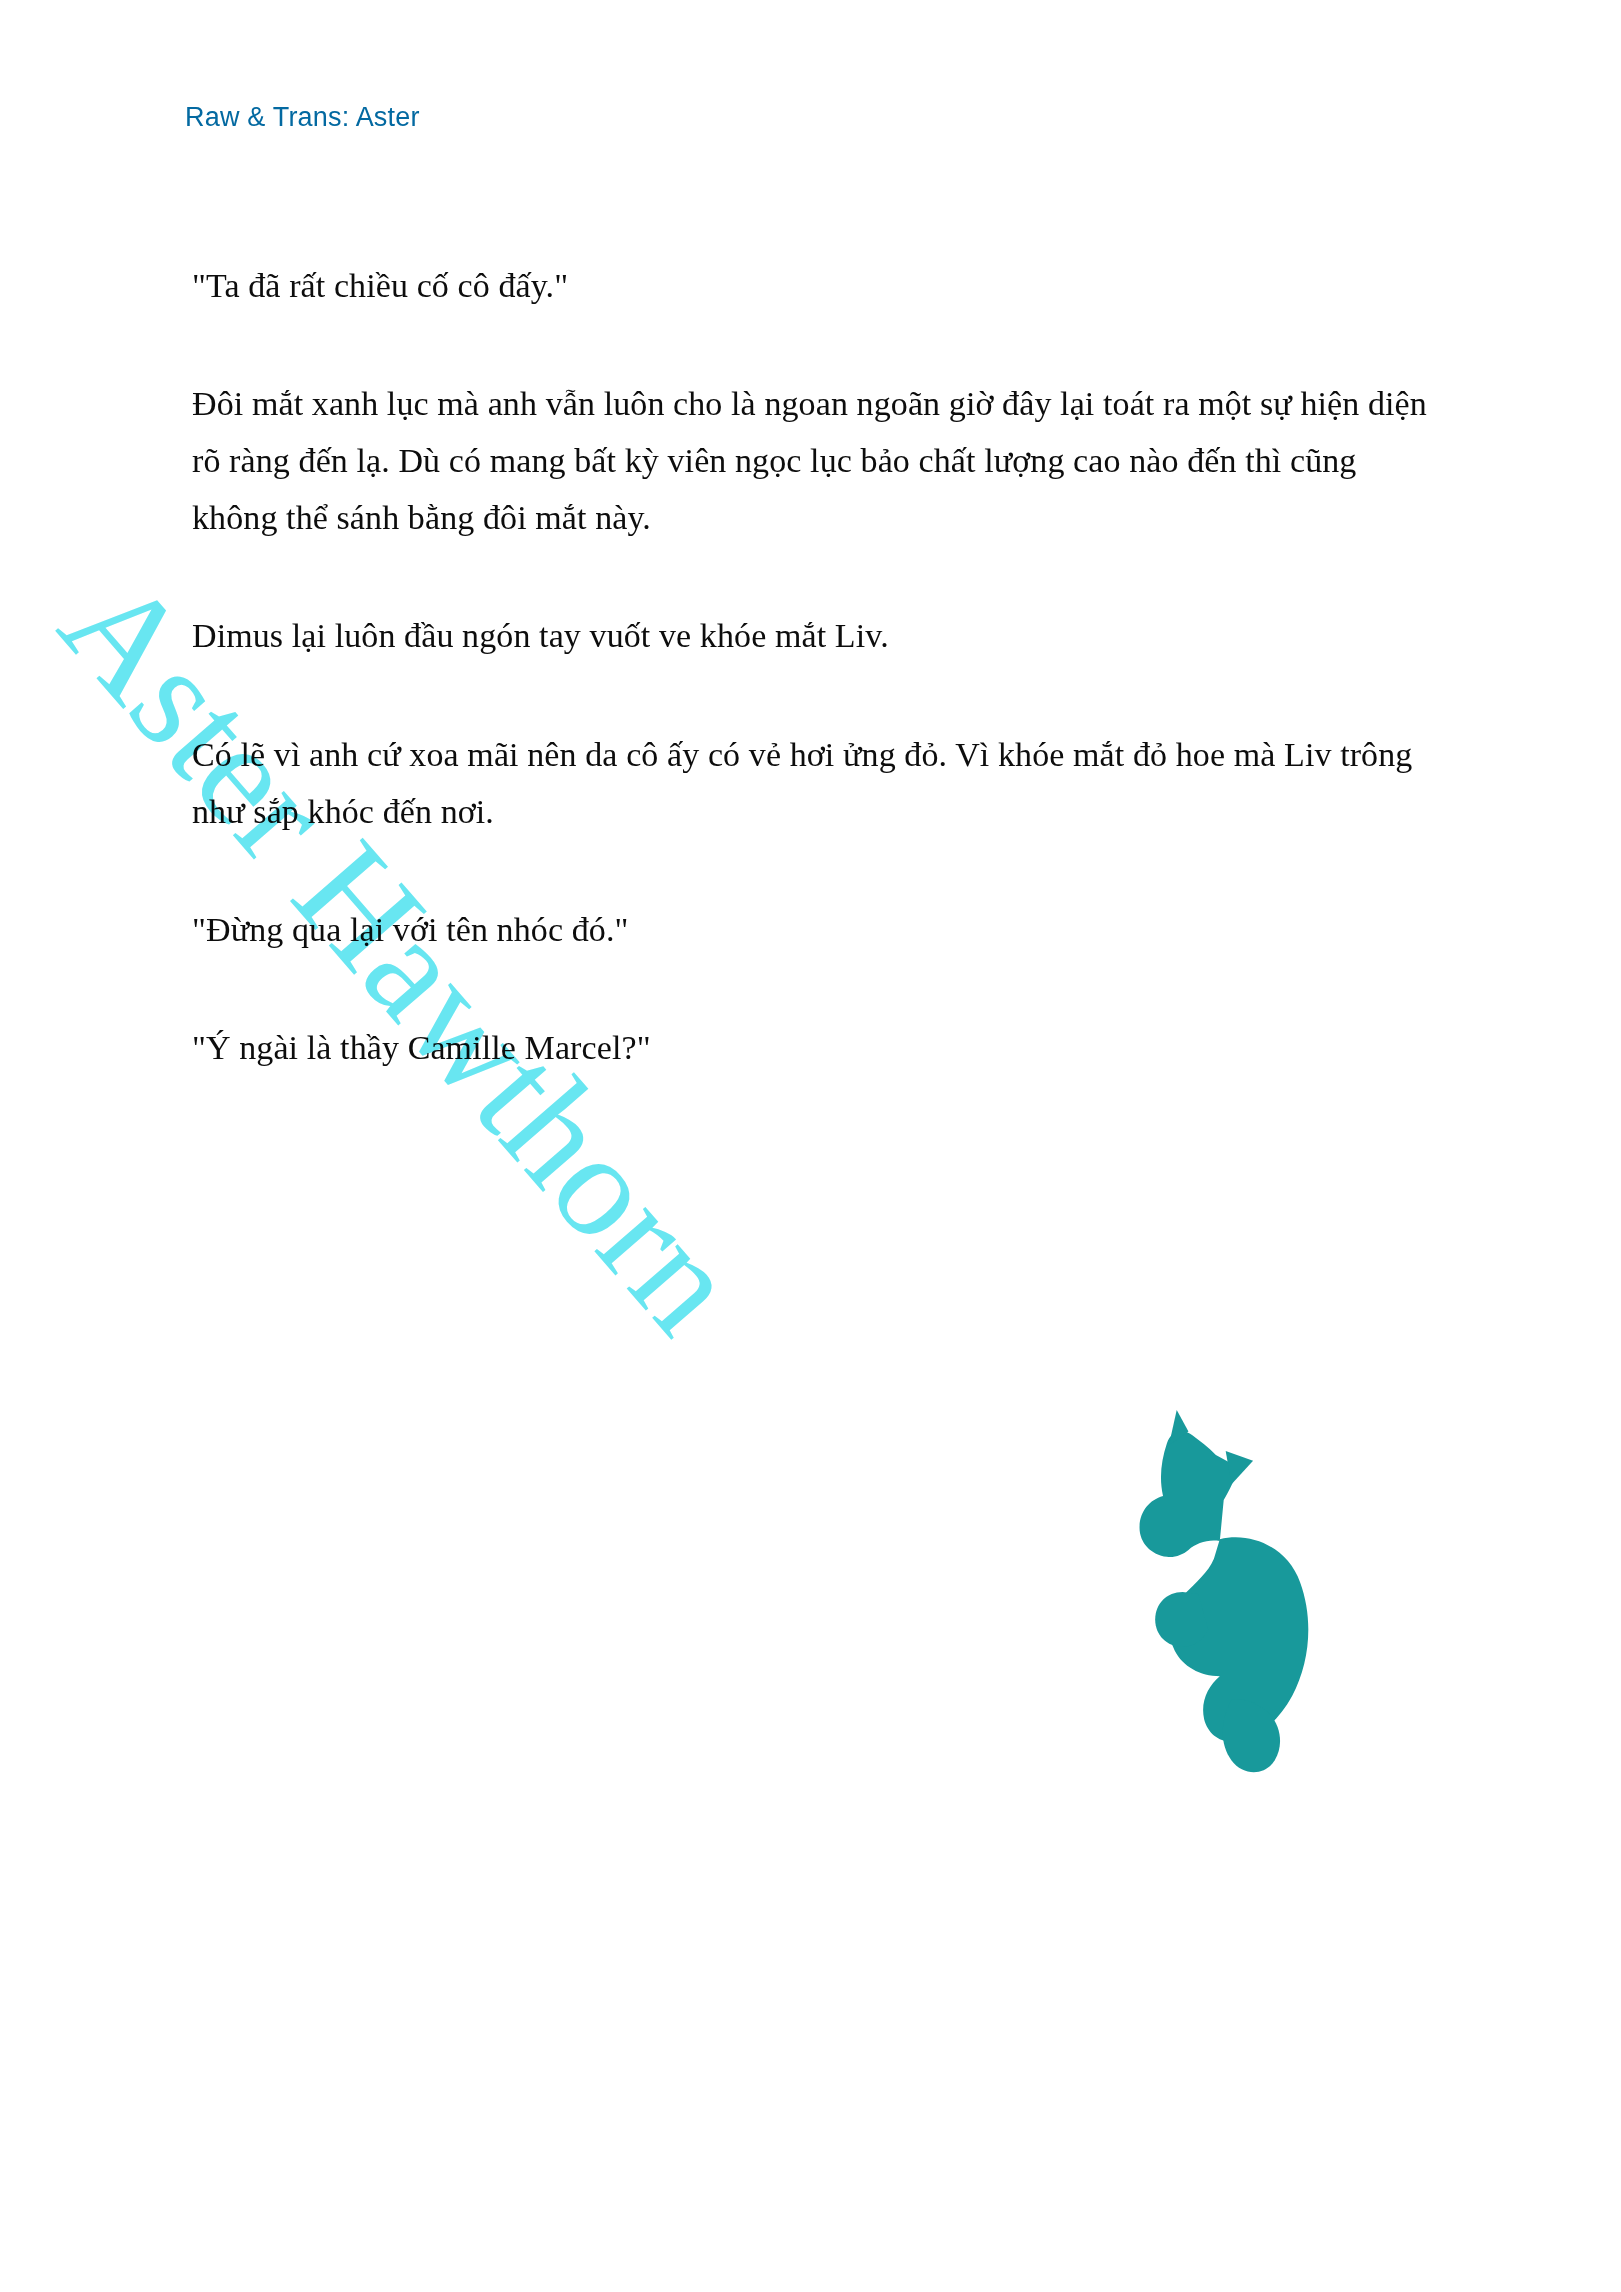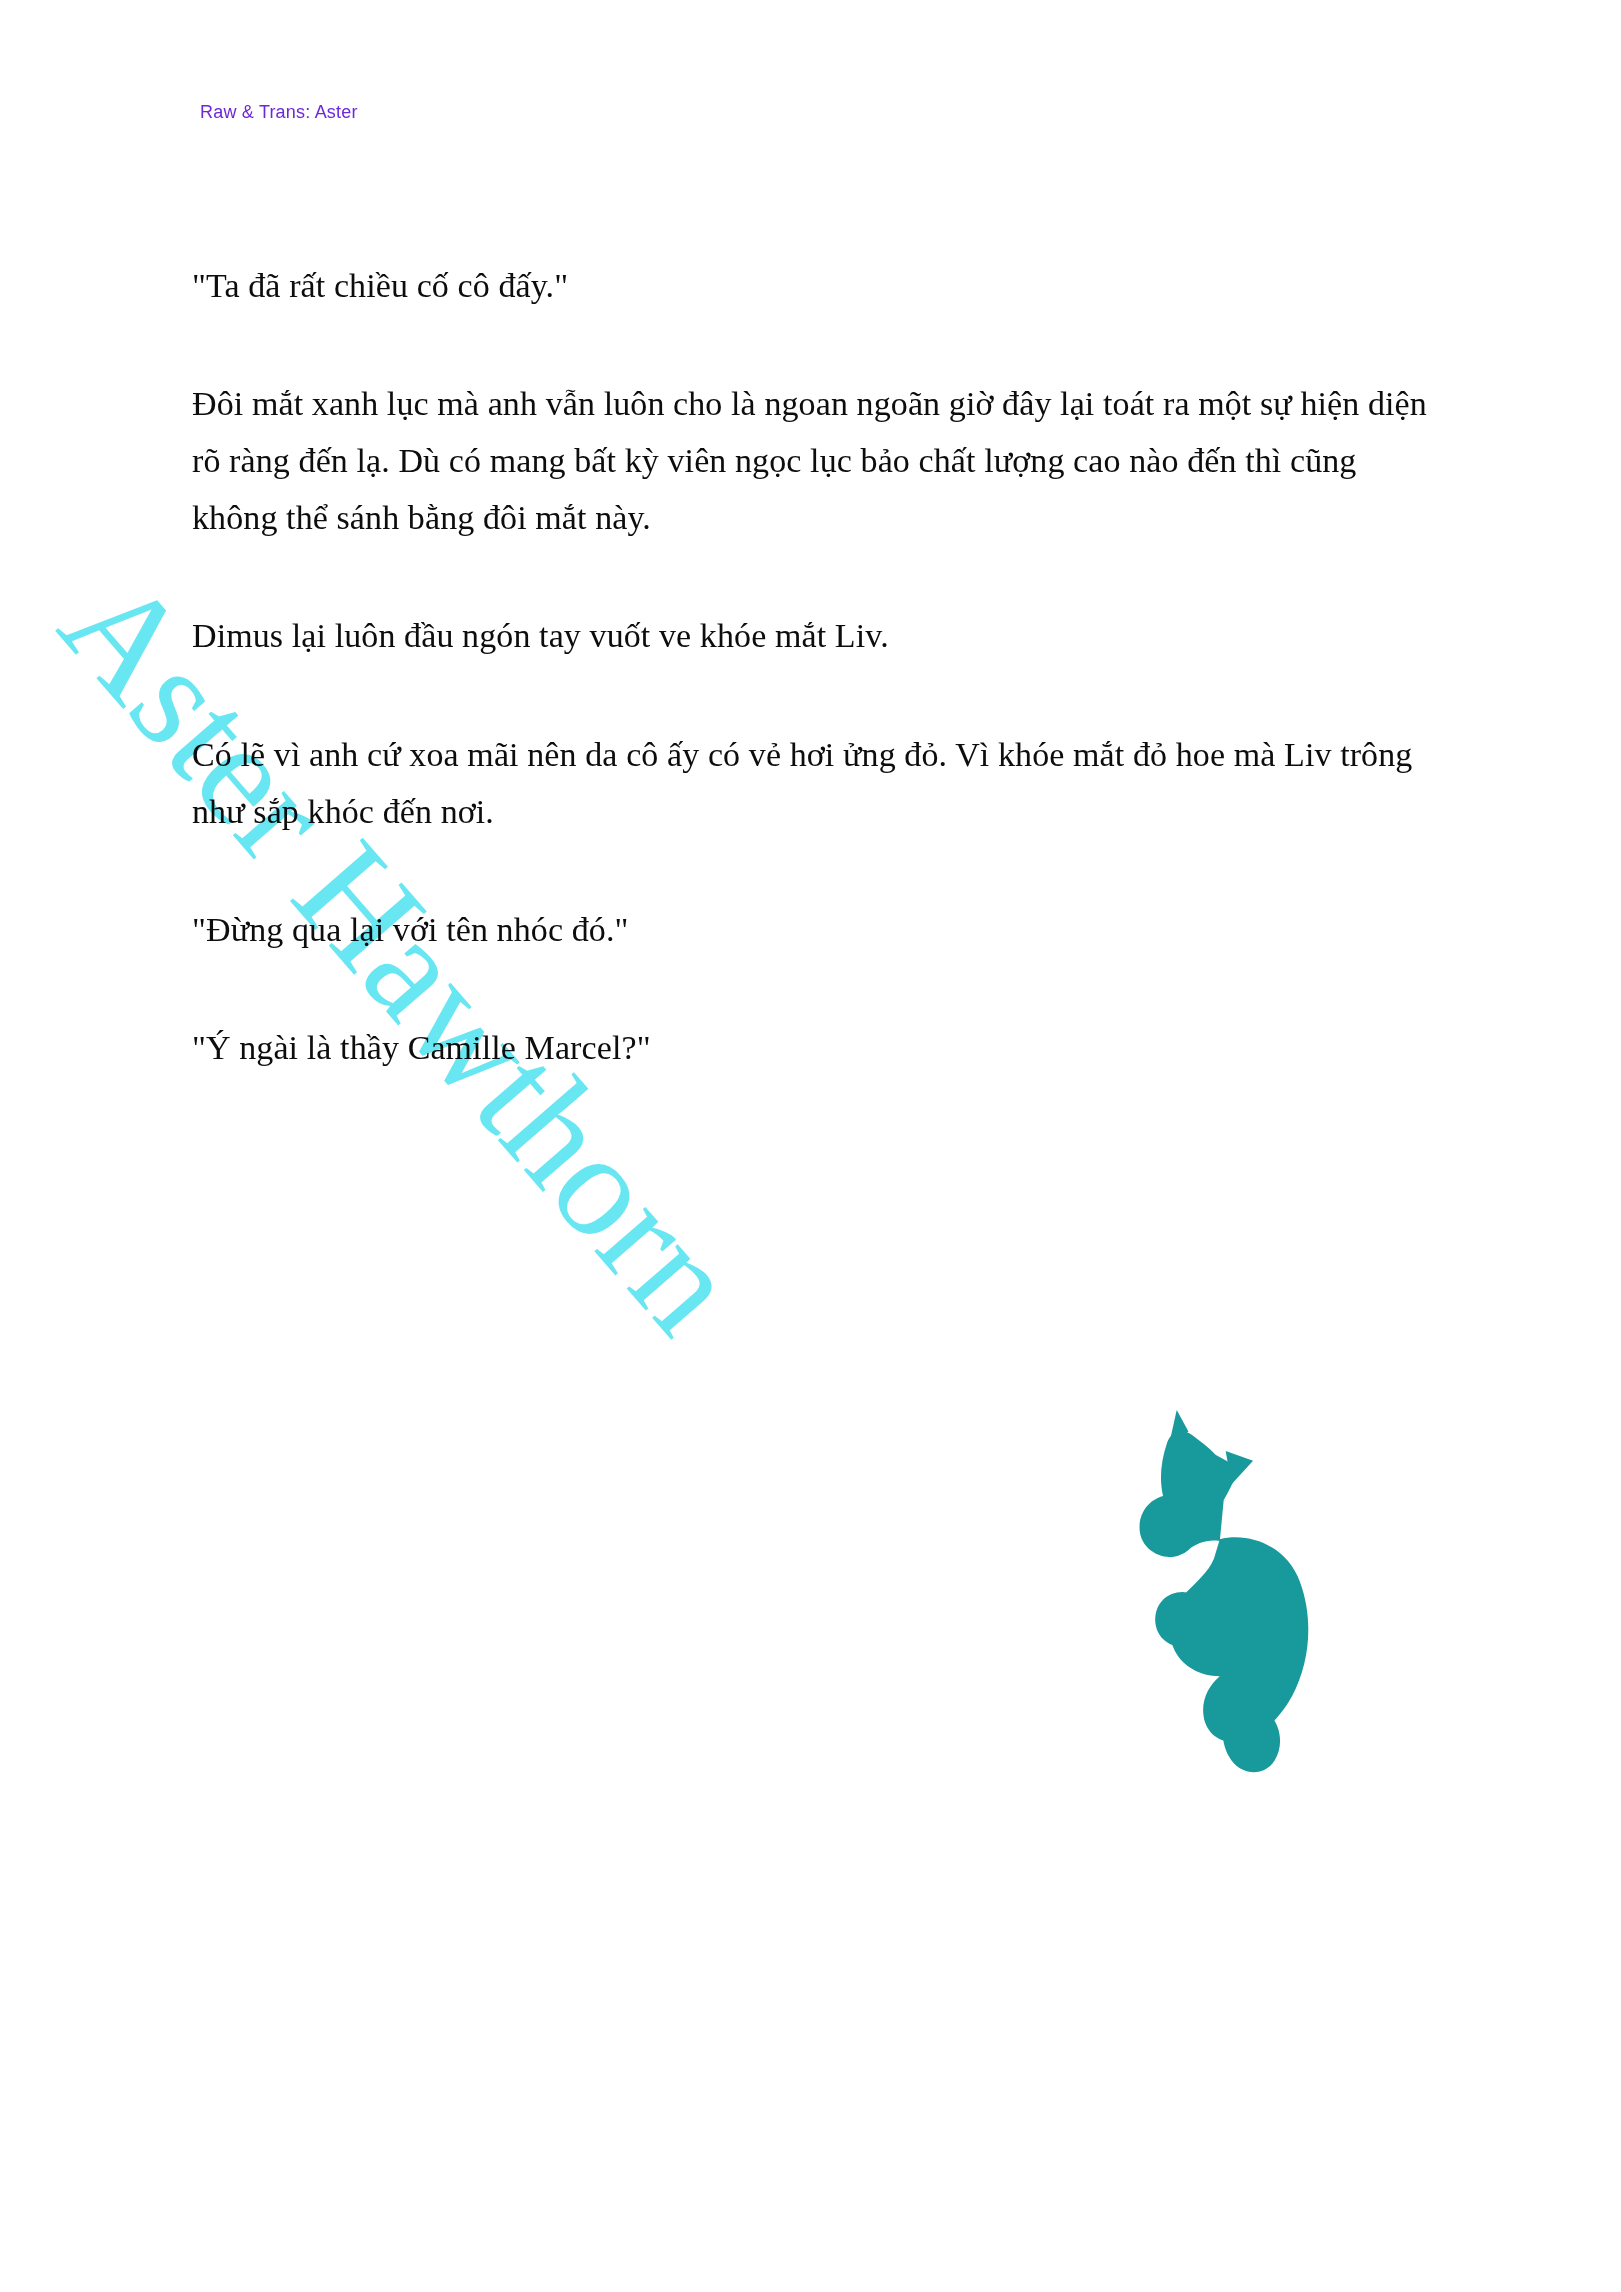--- a/index.html
+++ b/index.html
@@ -18,26 +18,26 @@
     position: relative;
     width: 1621px;
     height: 2293px;
     background: #ffffff;
     overflow: hidden;
   }
 
   
   #doc-header {
     position: absolute;
-    left: 200px;
+    left: 185px;
     top: 102px;
     font-family: "Liberation Sans", "DejaVu Sans", sans-serif;
-    font-size: 18px;
+    font-size: 27px;
     letter-spacing: 0.2px;
-    color: #6d28d9;
+    color: #0369a1;
     white-space: nowrap;
   }
 
   
   #watermark {
     position: absolute;
     left: 147px;
     top: 549px;
     width: 1176px;
     height: 784px;

